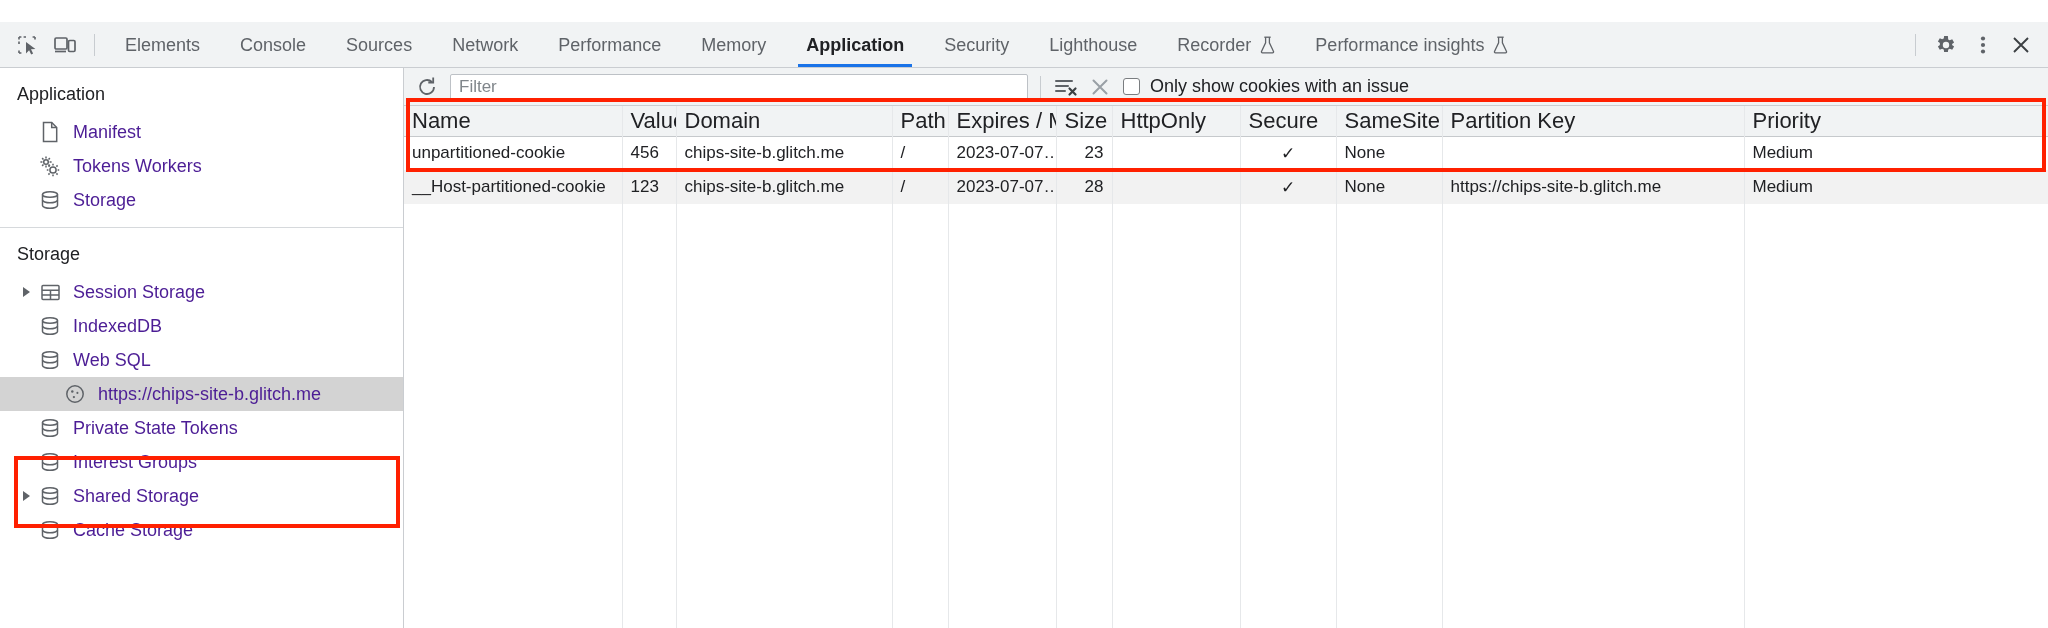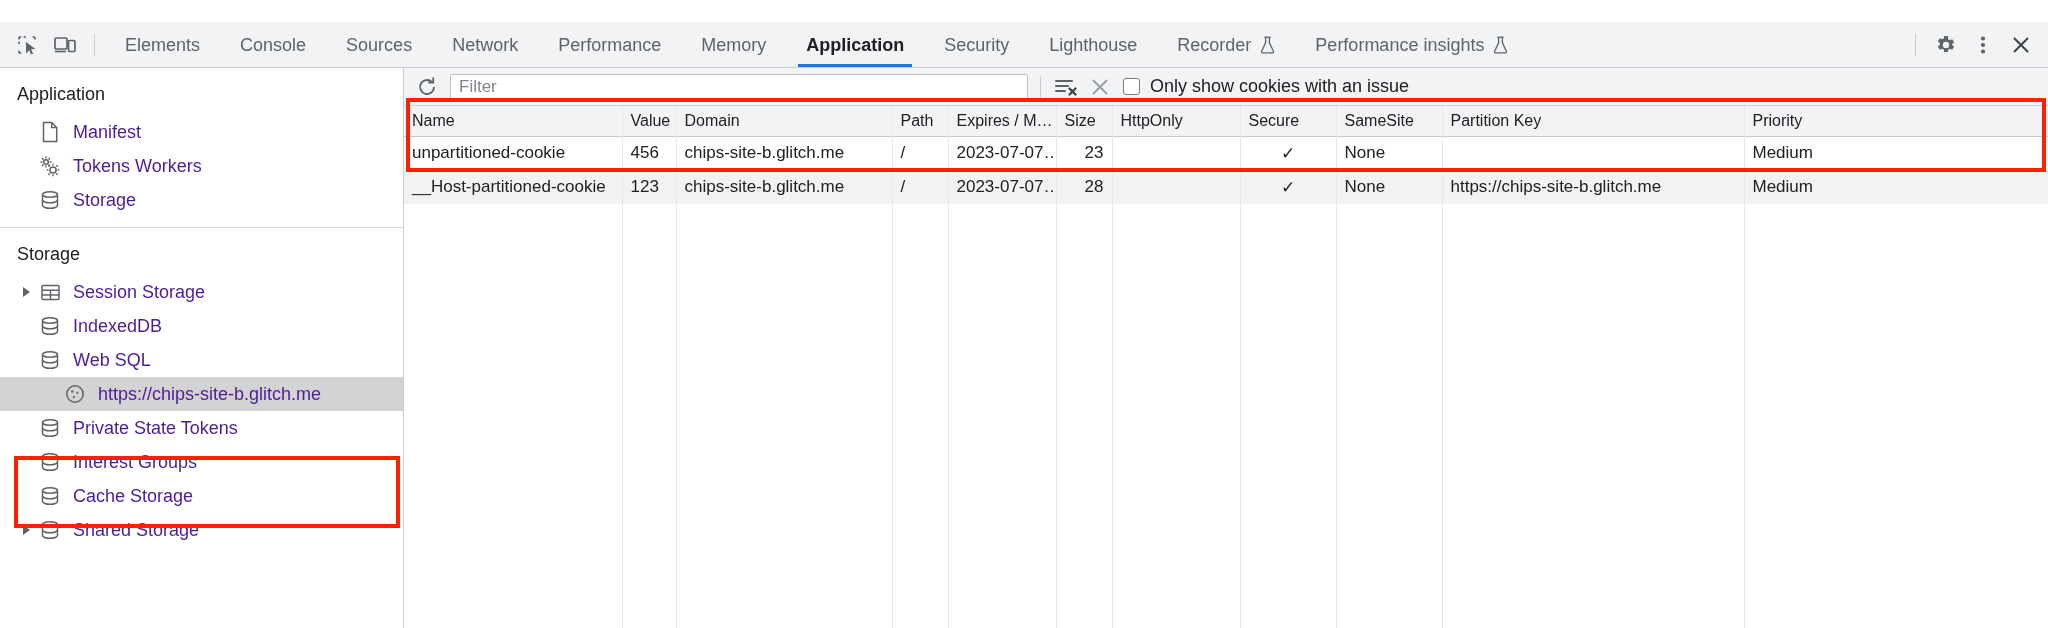--- a/index.html
+++ b/index.html
@@ -173,21 +173,21 @@
   table.cookies th {
     background: #f1f3f4;
     font-weight: normal;
     text-align: left;
     height: 30px;
     padding: 0 8px;
     border-right: 1px solid #d0d3d6;
     border-bottom: 1px solid #c6c9cc;
     white-space: nowrap;
     overflow: hidden;
-    font-size: 16px;
+    font-size: 22px;
     color: #202124;
   }
   table.cookies td {
     height: 34px;
     padding: 0 8px;
     border-right: 1px solid #e6e8ea;
     white-space: nowrap;
     overflow: hidden;
     font-size: 17px;
   }
@@ -436,47 +436,47 @@
               <ellipse cx="11" cy="5.5" rx="7.5" ry="2.8"></ellipse>
               <path d="M3.5 5.5 v11 c0 1.5 3.4 2.8 7.5 2.8 s7.5-1.3 7.5-2.8 v-11"></path>
               <path d="M3.5 11 c0 1.5 3.4 2.8 7.5 2.8 s7.5-1.3 7.5-2.8"></path>
             </g>
           </svg>
         </span>
         <span class="sb-label">Interest Groups</span>
       </div>
 
       <div class="sb-item">
-        <span class="sb-twisty spacer"></span>
-        <span class="sb-icon">
-          <svg width="22" height="22" viewBox="0 0 22 22">
-            <g fill="none" stroke="#5f6368" stroke-width="1.5">
-              <ellipse cx="11" cy="5.5" rx="7.5" ry="2.8"></ellipse>
-              <path d="M3.5 5.5 v11 c0 1.5 3.4 2.8 7.5 2.8 s7.5-1.3 7.5-2.8 v-11"></path>
-              <path d="M3.5 11 c0 1.5 3.4 2.8 7.5 2.8 s7.5-1.3 7.5-2.8"></path>
-            </g>
-          </svg>
-        </span>
-        <span class="sb-label">Cache Storage</span>
-      </div>
-
-      <div class="sb-item">
         <span class="sb-twisty">
             <span class="tri closed"></span>
           </span>
         <span class="sb-icon">
           <svg width="22" height="22" viewBox="0 0 22 22">
             <g fill="none" stroke="#5f6368" stroke-width="1.5">
               <ellipse cx="11" cy="5.5" rx="7.5" ry="2.8"></ellipse>
               <path d="M3.5 5.5 v11 c0 1.5 3.4 2.8 7.5 2.8 s7.5-1.3 7.5-2.8 v-11"></path>
               <path d="M3.5 11 c0 1.5 3.4 2.8 7.5 2.8 s7.5-1.3 7.5-2.8"></path>
             </g>
           </svg>
         </span>
         <span class="sb-label">Shared Storage</span>
+      </div>
+
+      <div class="sb-item">
+        <span class="sb-twisty spacer"></span>
+        <span class="sb-icon">
+          <svg width="22" height="22" viewBox="0 0 22 22">
+            <g fill="none" stroke="#5f6368" stroke-width="1.5">
+              <ellipse cx="11" cy="5.5" rx="7.5" ry="2.8"></ellipse>
+              <path d="M3.5 5.5 v11 c0 1.5 3.4 2.8 7.5 2.8 s7.5-1.3 7.5-2.8 v-11"></path>
+              <path d="M3.5 11 c0 1.5 3.4 2.8 7.5 2.8 s7.5-1.3 7.5-2.8"></path>
+            </g>
+          </svg>
+        </span>
+        <span class="sb-label">Cache Storage</span>
       </div>
     </div>
   </div>
 
   <div id="main-panel">
 
     <div id="cookie-toolbar">
       <div class="ct-btn">
         <svg width="24" height="24" viewBox="0 0 24 24">
           <path d="M19 12a7 7 0 1 1-2.1-5" fill="none" stroke="#5f6368" stroke-width="1.8"></path>

